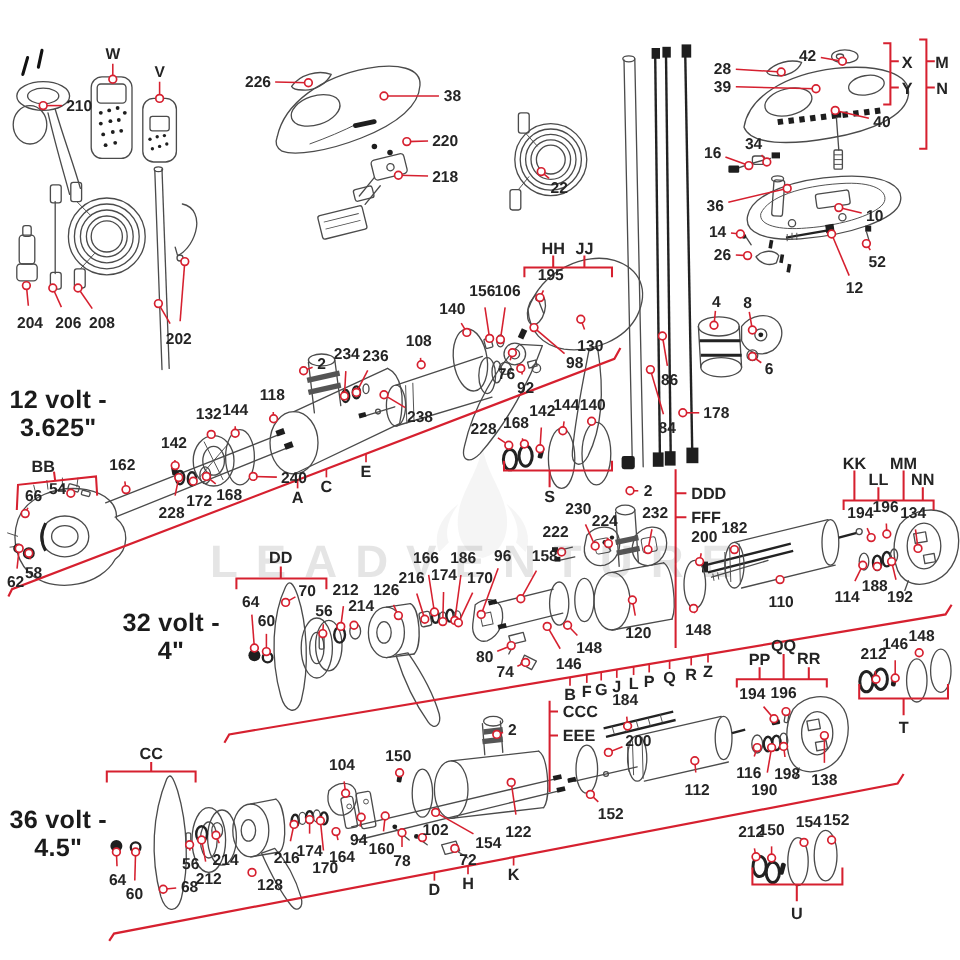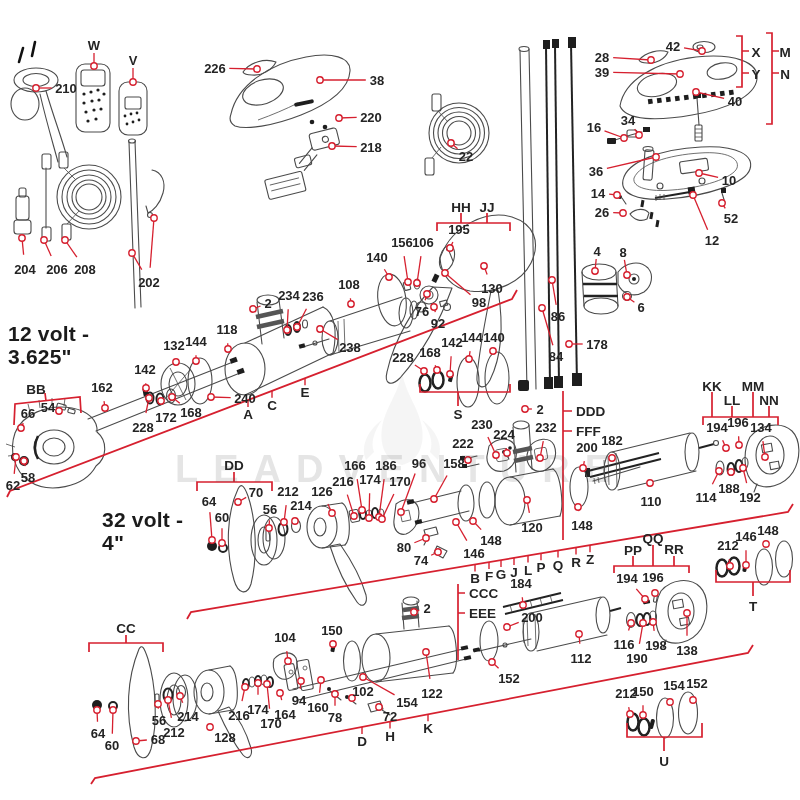--- a/index.html
+++ b/index.html
@@ -1,18 +1,18 @@
 <!DOCTYPE html>
 <html><head>
 <meta charset="utf-8">
 <style>
   html,body{margin:0;padding:0;background:#fff;}
   #stage{position:relative;width:800px;height:800px;background:#fff;overflow:hidden;font-family:"Liberation Sans",sans-serif;}
   #diagram-svg{position:absolute;left:0;top:0;}
-  .title{position:absolute;font-weight:bold;font-size:21px;line-height:23px;color:#1b1b1b;letter-spacing:.2px;}
+  .title{position:absolute;font-weight:bold;font-size:21px;line-height:23px;color:#1b1b1b;letter-spacing:.2px;text-align:center;}
   .watermark{position:absolute;left:0;top:448px;width:800px;text-align:center;font-size:38px;font-weight:bold;letter-spacing:15px;color:rgba(70,70,70,0.14);pointer-events:none;}
   
   .ln{stroke:#d6202f;stroke-width:1.3;fill:none;}
   .cir{fill:#fff;stroke:#d6202f;stroke-width:1.4;}
   .lbl{font:bold 13px "Liberation Sans",sans-serif;fill:#242424;}
   .glbl{font:bold 13.5px "Liberation Sans",sans-serif;fill:#242424;}
   .bk{stroke:#d6202f;stroke-width:1.7;fill:none;}
   .dv{stroke:#d6202f;stroke-width:1.8;fill:none;}
   .dv2{stroke:#d6202f;stroke-width:1.4;}
   
@@ -1334,15 +1334,19 @@
   </svg>
 
   <div class="title" style="left:8px;top:322px;">
     <span>12 volt -</span><br>
     <span>3.625"</span>
   </div>
   <div class="title" style="left:102px;top:508px;">
     <span>32 volt -</span><br>
     <span>4"</span>
   </div>
+  <div class="title" style="left:8px;top:672px;">
+    <span>36 volt -</span><br>
+    <span>4.5"</span>
+  </div>
 
   <div class="watermark">LEADVENTURE</div>
 </div>
 
 </body></html>

